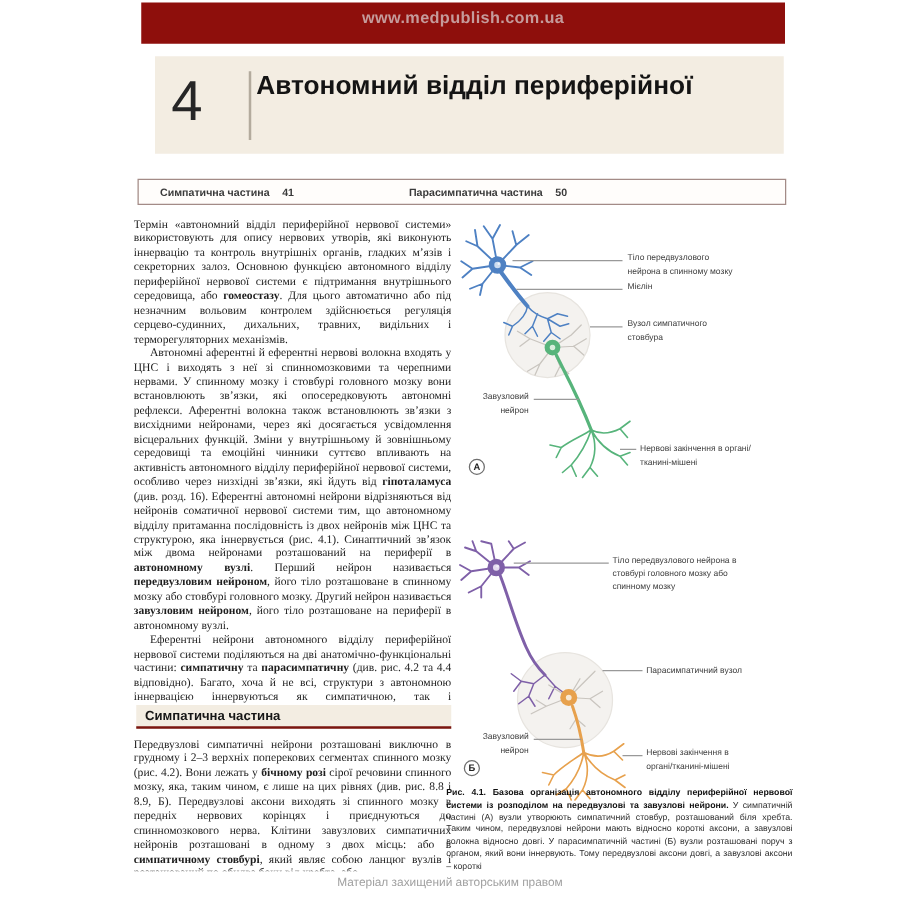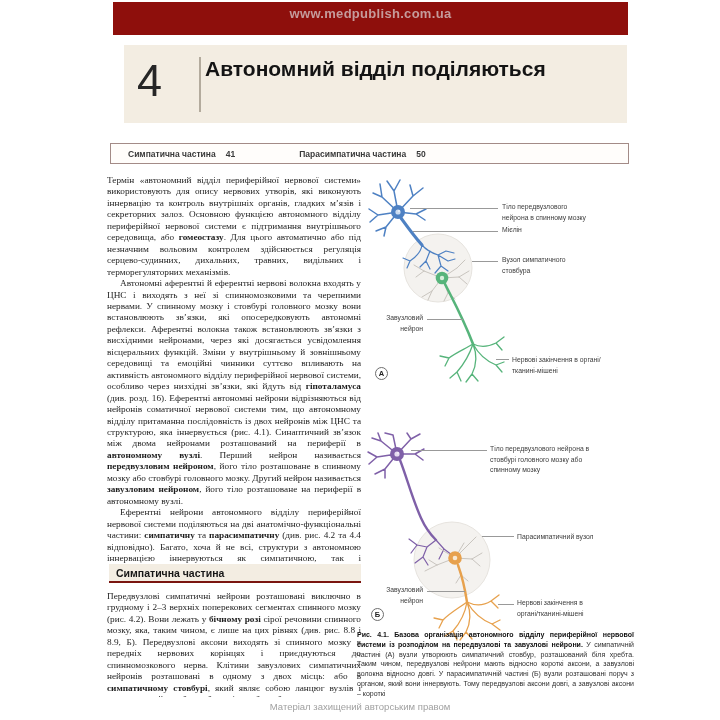--- a/index.html
+++ b/index.html
@@ -15,21 +15,21 @@
   .chapter-number{position:absolute;left:13px;top:12px;font-size:45px;line-height:48px;color:#262626;}
   .chapter-divider{position:absolute;left:75px;top:12px;width:2px;height:55px;background:#b3ab9d;}
   .chapter-title{position:absolute;left:81px;top:11px;font-size:21px;line-height:26.5px;
     font-weight:bold;color:#141414;}
   
   .toc-bar{position:absolute;left:110px;top:143px;width:517px;height:19px;background:#fffdfb;
     border:1px solid var(--toc-border);display:flex;align-items:center;
     font-size:8.5px;font-weight:bold;color:#3a3a3a;}
   .toc-item{display:flex;gap:10px;}
   .toc-item.first{margin-left:17px;}
-  .toc-item.second{margin-left:64px;}
+  .toc-item.second{margin-left:92px;}
   
   .bodycol{position:absolute;left:107px;width:254px;font-family:Liberation Serif, serif;
     font-size:9.25px;line-height:11.45px;color:#1e1e1e;text-align:justify;}
   #para-block1{top:175px;height:388px;overflow:hidden;}
   #para-block2{top:591px;height:106px;overflow:hidden;}
   .bodycol p{margin:0;}
   .bodycol p.ind{text-indent:13px;}
   .section-heading{position:absolute;left:109px;top:564px;width:252px;height:19px;
     background:var(--beige);border-bottom:2px solid var(--rule);
     font-size:10.5px;font-weight:bold;color:#161616;line-height:19px;padding-left:7px;
@@ -63,21 +63,21 @@
 <body>
 
 <div class="red-bar">
   <div class="url">www.medpublish.com.ua</div>
 </div>
 
 <div class="chapter-box">
   <div class="chapter-number">4</div>
   <div class="chapter-divider"></div>
   <div class="chapter-title">
-    <div>Автономний відділ поділяються</div>
+    <div>Автономний відділ периферійної</div>
   </div>
 </div>
 
 <div class="toc-bar">
   <div class="toc-item first">
     <span>Симпатична частина</span>
     <span>41</span>
   </div>
   <div class="toc-item second">
     <span>Парасимпатична частина</span>

